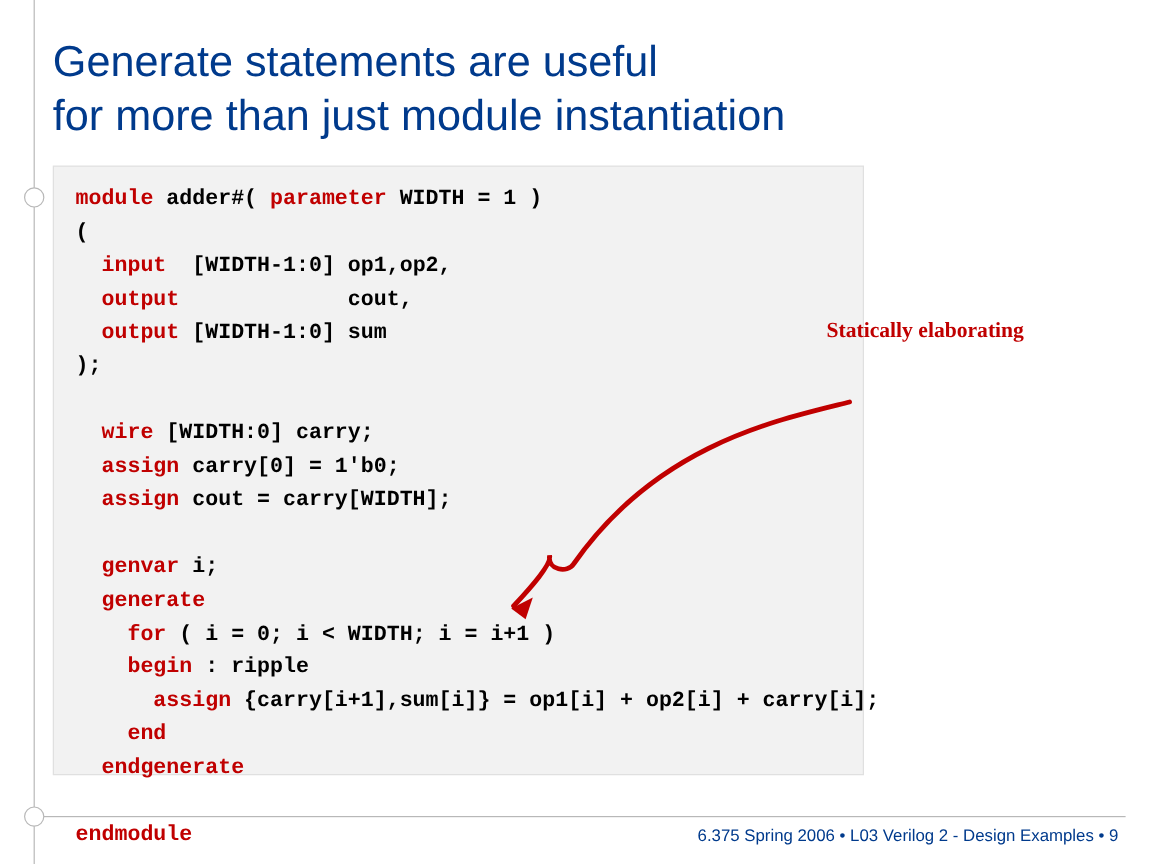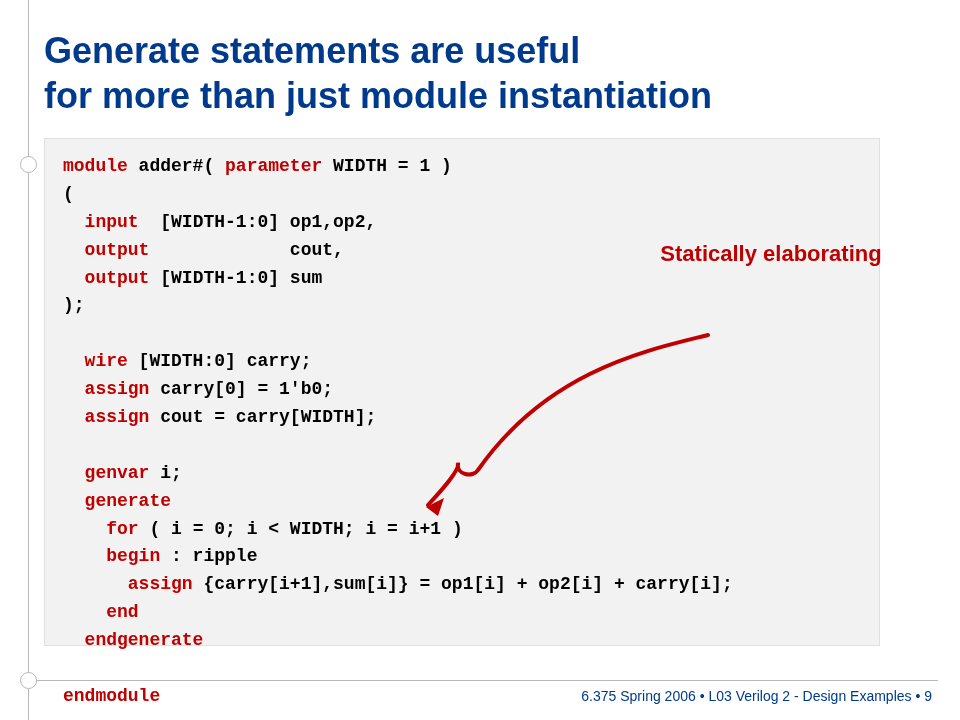--- a/index.html
+++ b/index.html
@@ -46,50 +46,51 @@
     width: 910px;
     height: 1px;
     background: #b8b8b8;
   }
   .title {
     position: absolute;
     left: 44px;
     top: 28px;
     color: #003a8c;
     font-size: 36px;
-    font-weight: bold;
+    font-weight: normal;
     line-height: 1.25;
   }
   .codebox {
     position: absolute;
     left: 44px;
     top: 138px;
-    width: 836px;
+    width: 676px;
     height: 508px;
     background: #f2f2f2;
     border: 1px solid #e0e0e0;
     padding: 14px 18px;
     font-family: "Courier New", Courier, monospace;
     font-size: 18px;
     font-weight: bold;
     line-height: 1.55;
     white-space: pre;
   }
   .kw { color: #c00000; }
   .blk { color: #000; }
   .annot {
     position: absolute;
     right: 54px;
-    top: 240px;
+    top: 264px;
     width: 270px;
     text-align: center;
     color: #c00000;
-    font-size: 22px;
+    font-size: 18px;
     font-weight: bold;
     line-height: 1.25;
+    font-family: Liberation Serif, serif;
   }
   .arrow {
     position: absolute;
     left: 408px;
     top: 330px;
     pointer-events: none;
   }
   .footer {
     position: absolute;
     right: 28px;

